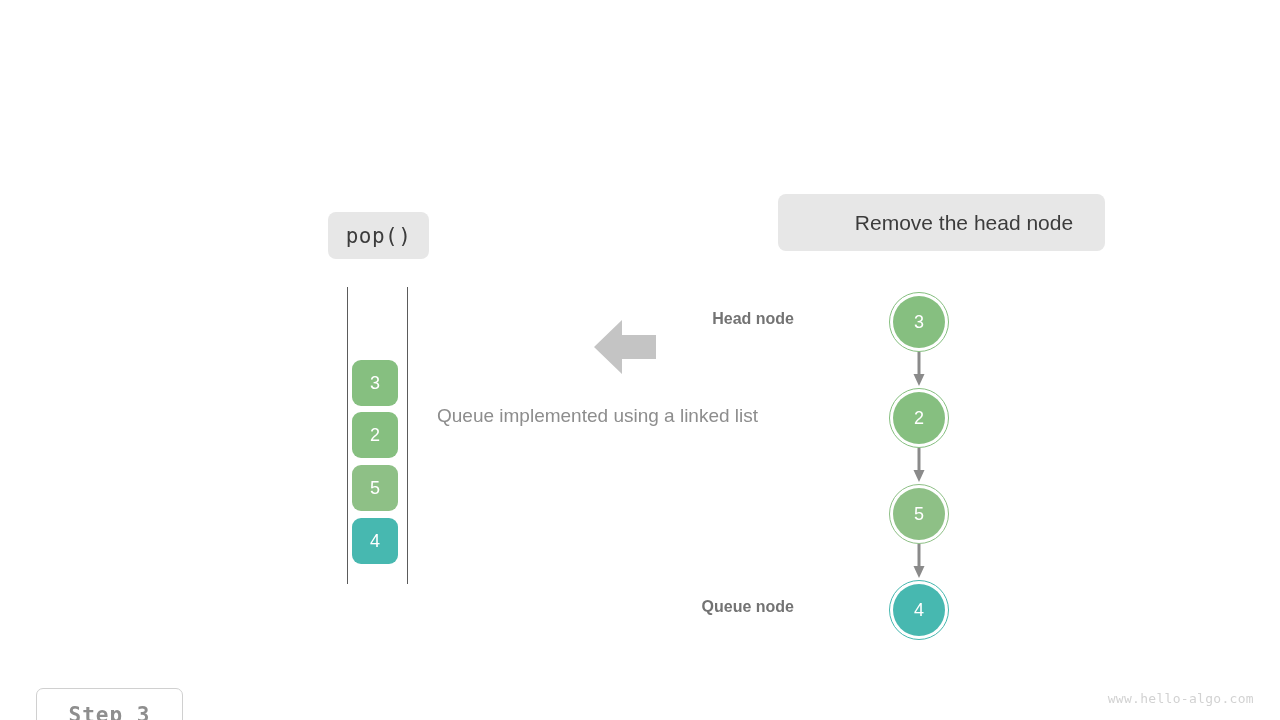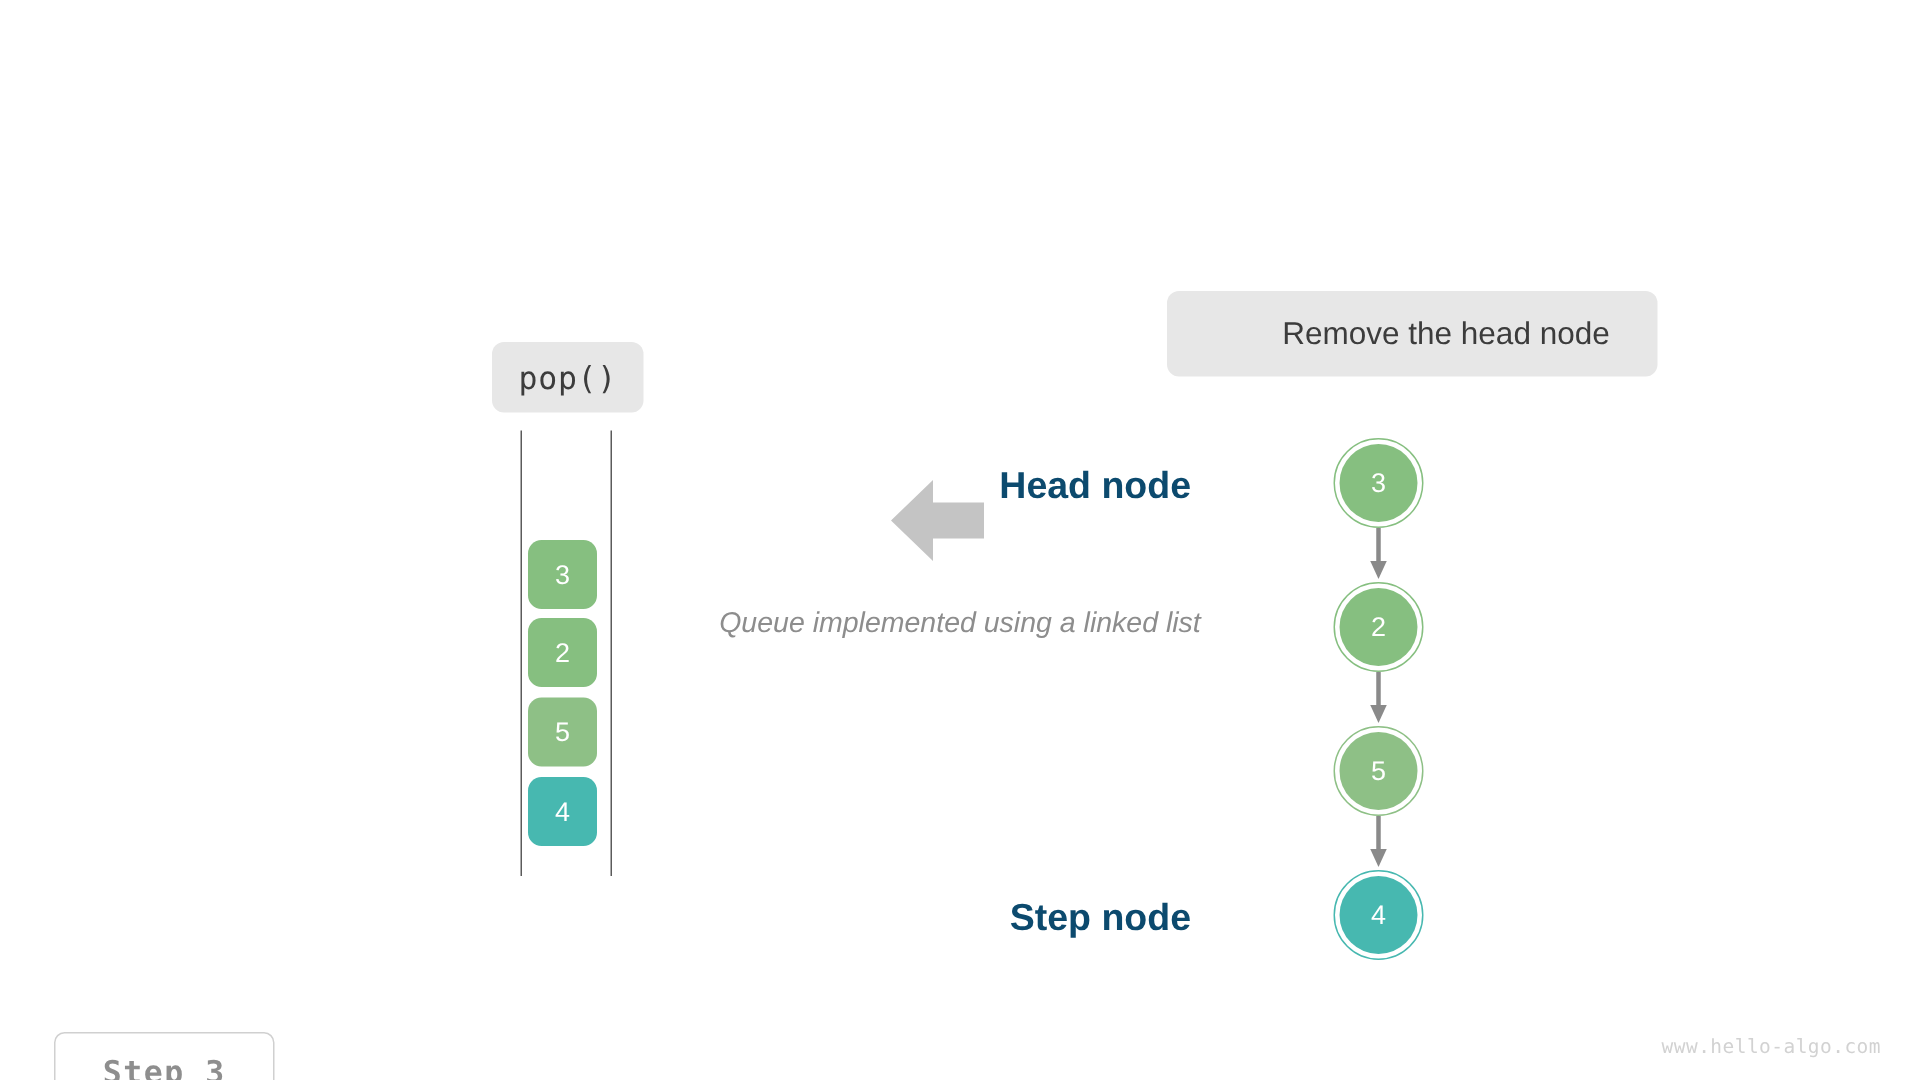--- a/index.html
+++ b/index.html
@@ -21,21 +21,21 @@
     position: absolute;
     background: #e7e7e7;
     border-radius: 8px;
     display: flex;
     align-items: center;
     justify-content: center;
     color: #3c3c3c;
   }
   #pop-badge {
     left: 328px;
-    top: 228px;
+    top: 212px;
     width: 101px;
     height: 47px;
     font-family: "DejaVu Sans Mono", monospace;
     font-size: 21px;
     letter-spacing: 0.5px;
   }
   #op-badge {
     left: 778px;
     top: 194px;
     width: 282px;
@@ -75,25 +75,23 @@
     color: #d2d2d2;
     letter-spacing: 0.3px;
   }
 
   
   #caption {
     position: absolute;
     left: 437px;
     top: 405px;
     width: 406px;
-    text-align: center;
     font-size: 19px;
     color: #8d8d8d;
     white-space: nowrap;
-    font-style: italic;
   }
 
   
   #queue {
     position: absolute;
     left: 340px;
     top: 285px;
     width: 72px;
     height: 300px;
   }
@@ -161,22 +159,22 @@
   }
   .node .val {
     color: #ffffff;
     font-size: 18px;
     line-height: 1;
   }
   .node-label {
     position: absolute;
     right: 166px;
     font-weight: bold;
-    font-size: 25px;
-    color: #0c4a6e;
+    font-size: 16px;
+    color: #737373;
     white-space: nowrap;
   }
   .link {
     position: absolute;
     left: 160px;
     width: 18px;
   }
 </style>
 </head>
 <body>
@@ -199,21 +197,21 @@
 
   <div id="caption">Queue implemented using a linked list</div>
 
   <svg id="big-arrow" viewBox="0 0 62 58">
     <path d="M0 29 L28 2 L28 17 L62 17 L62 41 L28 41 L28 56 Z" fill="#c4c4c4"></path>
   </svg>
 
   <div id="linked-list">
 
     <div class="node-label" style="top:25px;">Head node</div>
-    <div class="node-label" style="top:313px;">Step node</div>
+    <div class="node-label" style="top:313px;">Queue node</div>
 
     <svg class="link" style="top:67px; height:36px;" viewBox="0 0 18 36">
       <line x1="9" y1="0" x2="9" y2="24" stroke="#8a8a8a" stroke-width="3"></line>
       <path d="M9 34 L3.5 22 L14.5 22 Z" fill="#8a8a8a"></path>
     </svg>
     <svg class="link" style="top:163px; height:36px;" viewBox="0 0 18 36">
       <line x1="9" y1="0" x2="9" y2="24" stroke="#8a8a8a" stroke-width="3"></line>
       <path d="M9 34 L3.5 22 L14.5 22 Z" fill="#8a8a8a"></path>
     </svg>
     <svg class="link" style="top:259px; height:36px;" viewBox="0 0 18 36">

